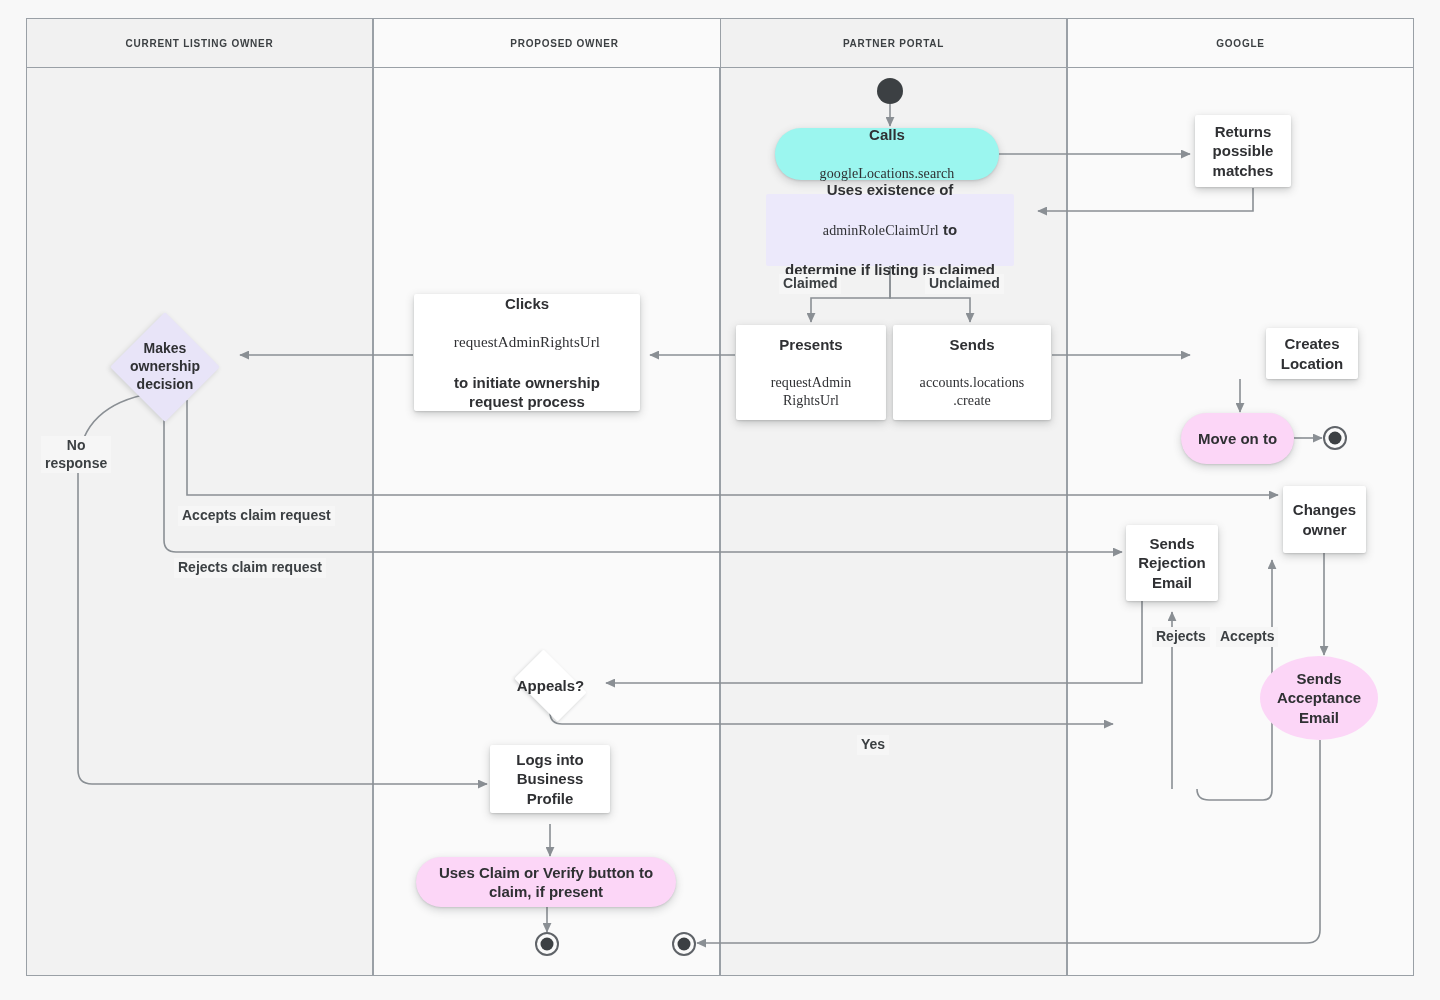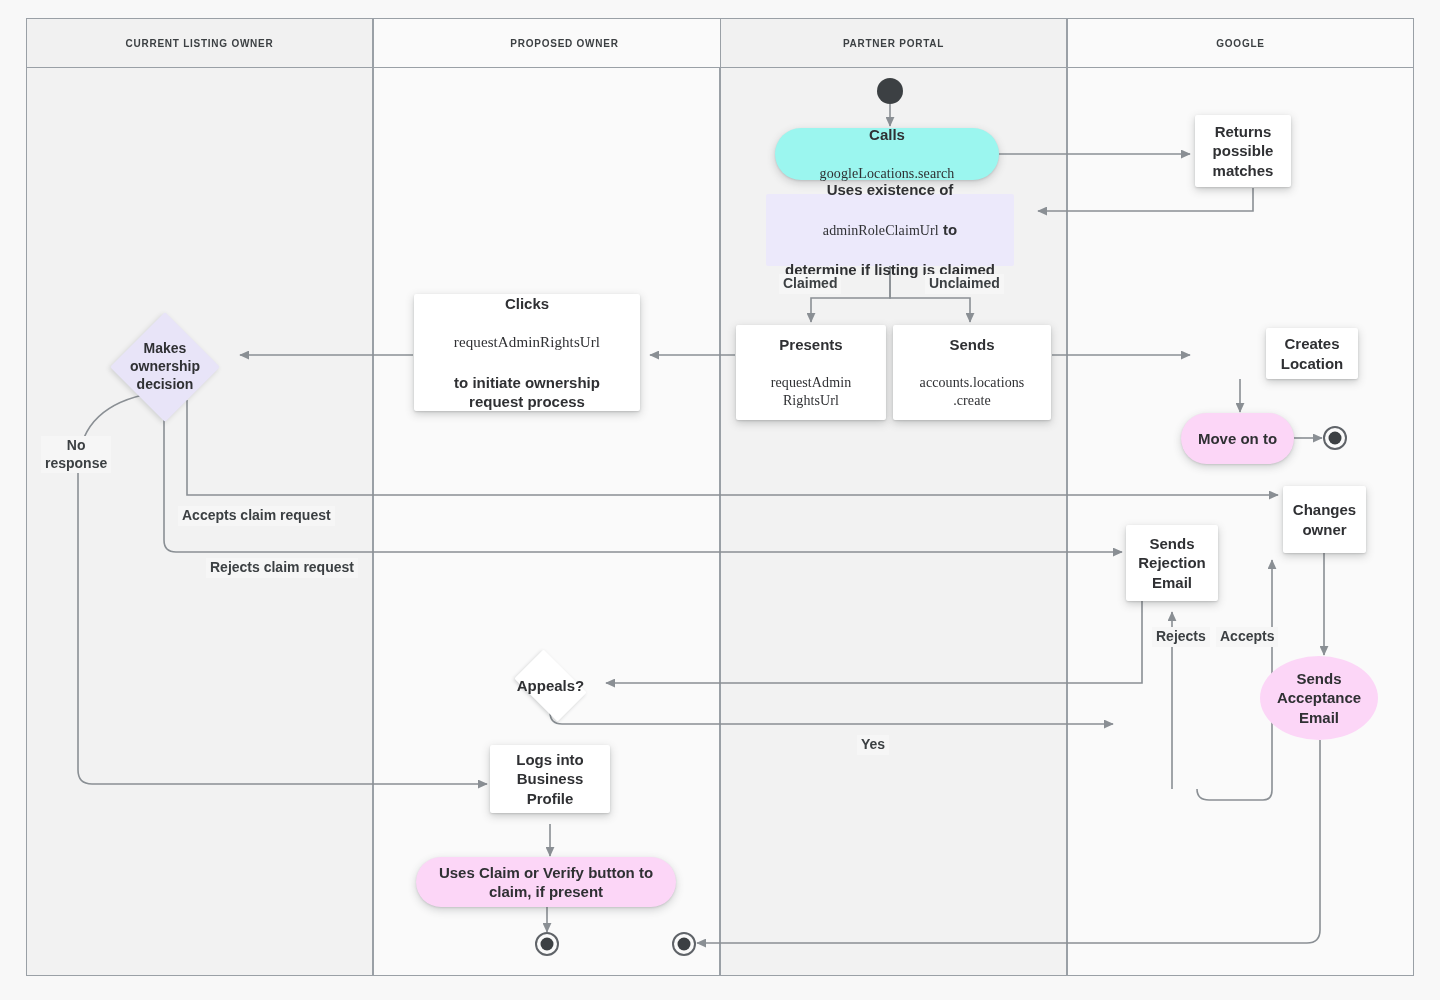--- a/index.html
+++ b/index.html
@@ -231,18 +231,18 @@
   </div>
 
   <div class="end-dot" style="left:535px;top:932px;"></div>
   <div class="end-dot" style="left:672px;top:932px;"></div>
 
   <div class="elabel" style="left:779px;top:274px;">Claimed</div>
   <div class="elabel" style="left:925px;top:274px;">Unclaimed</div>
   <div class="elabel" style="left:41px;top:436px;">No
 response</div>
   <div class="elabel" style="left:178px;top:506px;">Accepts claim request</div>
-  <div class="elabel" style="left:174px;top:558px;margin-left:32px;">Rejects claim request</div>
+  <div class="elabel" style="left:174px;top:558px;">Rejects claim request</div>
   <div class="elabel" style="left:1152px;top:627px;">Rejects</div>
   <div class="elabel" style="left:1216px;top:627px;">Accepts</div>
   <div class="elabel" style="left:857px;top:735px;">Yes</div>
 
 </div>
 
 </body></html>

